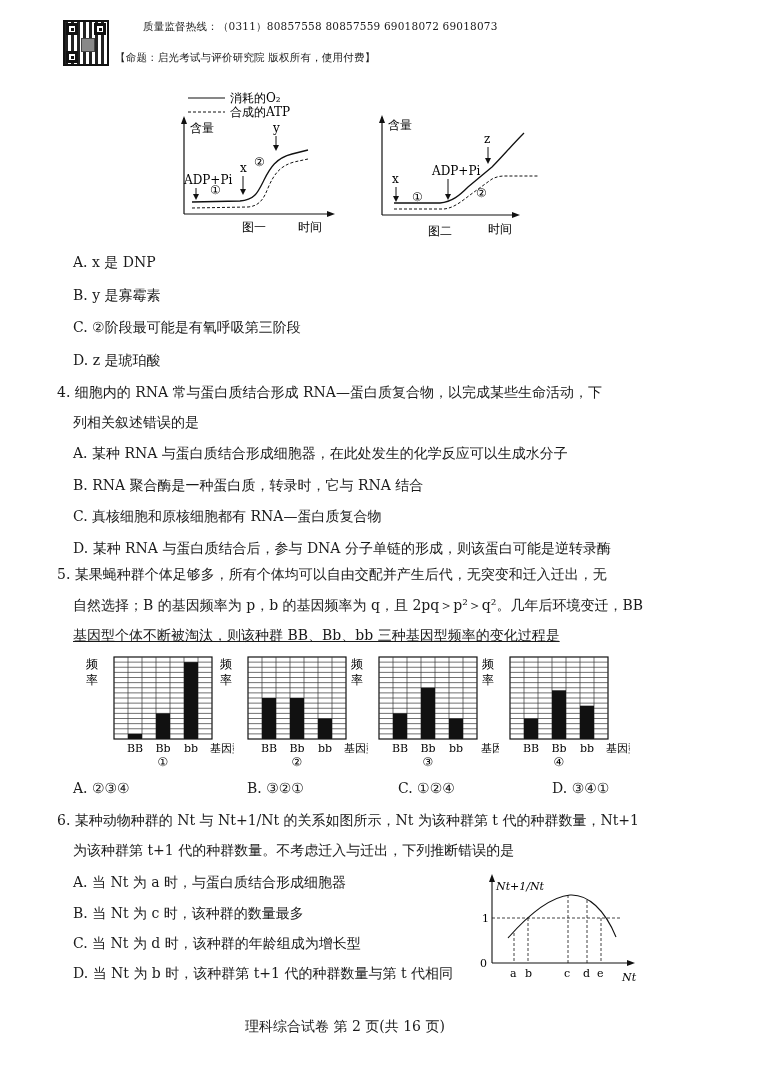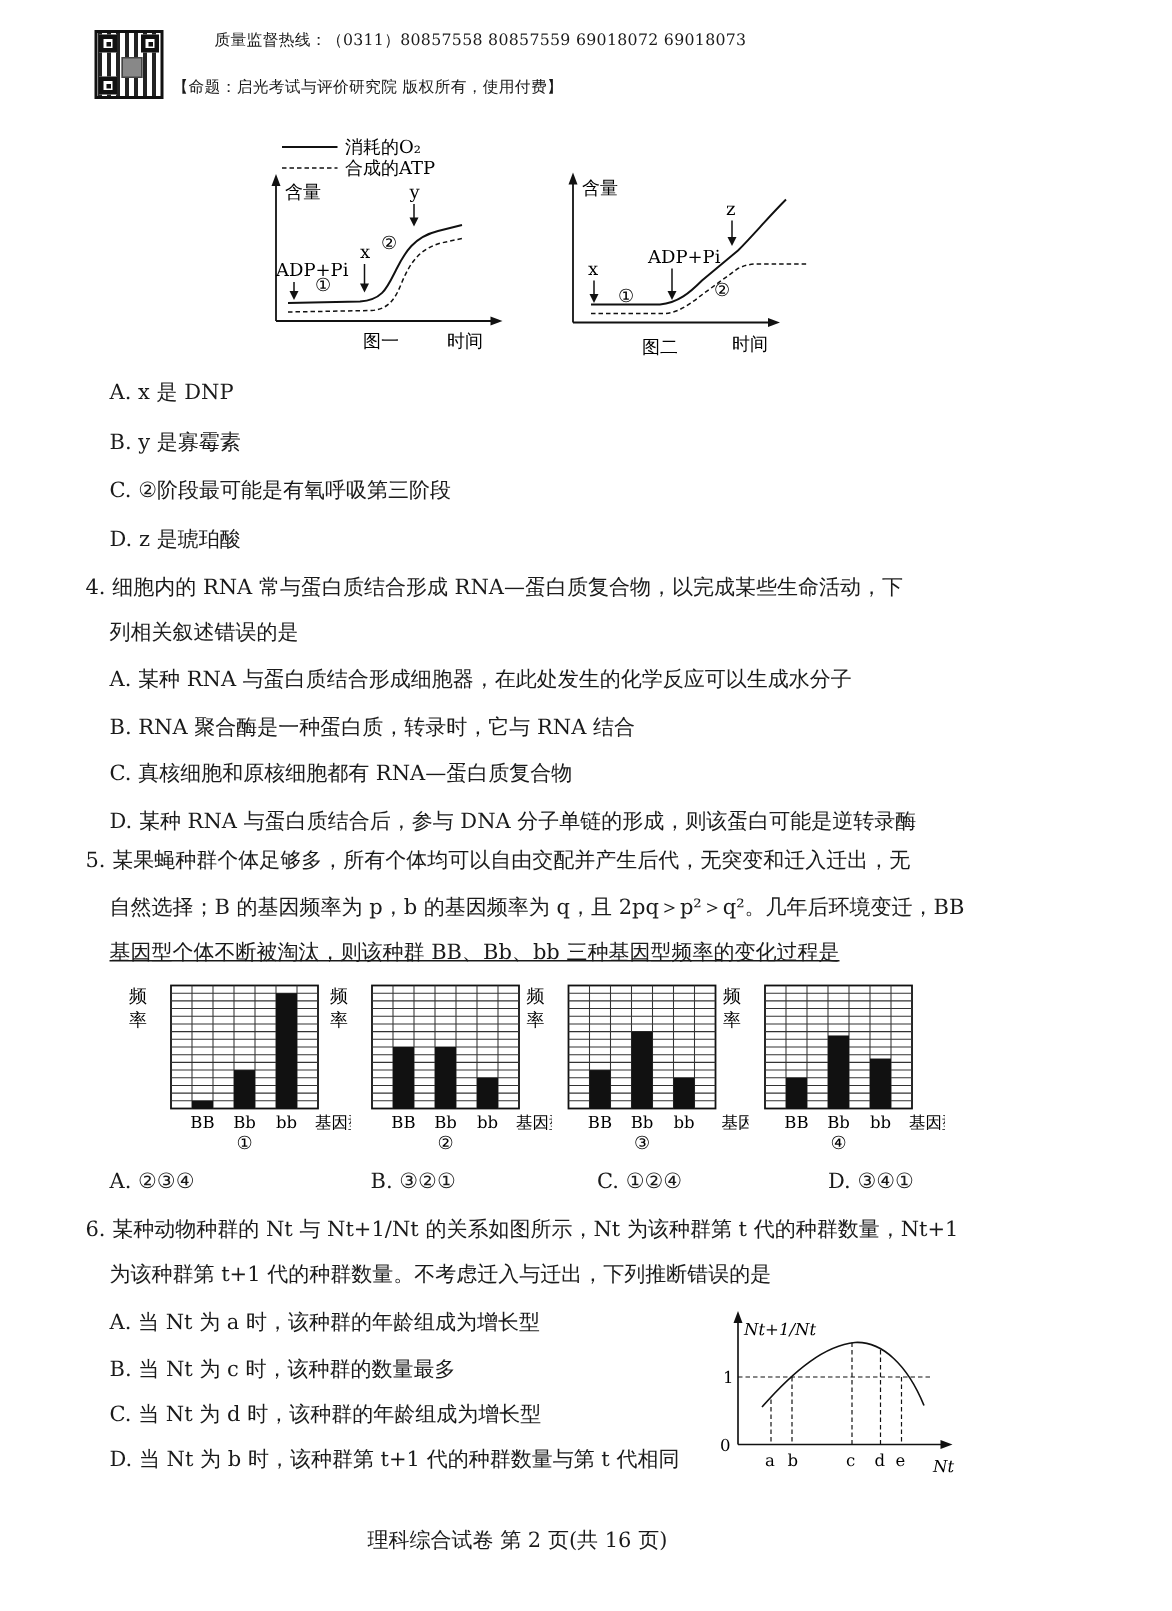--- a/index.html
+++ b/index.html
@@ -244,21 +244,21 @@
     </svg>
   </div>
 
 <div class="abs txt" style="left:73px;top:778px;">A. ②③④</div>
 <div class="abs txt" style="left:247px;top:778px;">B. ③②①</div>
 <div class="abs txt" style="left:398px;top:778px;">C. ①②④</div>
 <div class="abs txt" style="left:552px;top:778px;">D. ③④①</div>
 
 <div class="abs txt" style="left:57px;top:810px;">6. 某种动物种群的 Nt 与 Nt+1/Nt 的关系如图所示，Nt 为该种群第 t 代的种群数量，Nt+1</div>
 <div class="abs txt" style="left:73px;top:840px;">为该种群第 t+1 代的种群数量。不考虑迁入与迁出，下列推断错误的是</div>
-<div class="abs txt" style="left:73px;top:872px;">A.  当 Nt 为 a 时，该种群的年龄组成为增长型</div>
+<div class="abs txt" style="left:73px;top:872px;">A.  当 Nt 为 a 时，与蛋白质结合形成细胞器</div>
 <div class="abs txt" style="left:73px;top:903px;text-align:right;">B.  当 Nt 为 c 时，该种群的数量最多</div>
 <div class="abs txt" style="left:73px;top:933px;">C.  当 Nt 为 d 时，该种群的年龄组成为增长型</div>
 <div class="abs txt" style="left:73px;top:963px;">D.  当 Nt 为 b 时，该种群第 t+1 代的种群数量与第 t 代相同</div>
 
 <svg class="abs" style="left:470px;top:865px;" width="180" height="120">
   <line x1="22" y1="98" x2="22" y2="12" stroke="#111" stroke-width="1.1"></line>
   <polygon points="22,9 19,17 25,17" fill="#111"></polygon>
   <line x1="22" y1="98" x2="162" y2="98" stroke="#111" stroke-width="1.1"></line>
   <polygon points="165,98 157,95 157,101" fill="#111"></polygon>
   <text x="26" y="25" font-size="11" font-style="italic">Nt+1/Nt</text>

